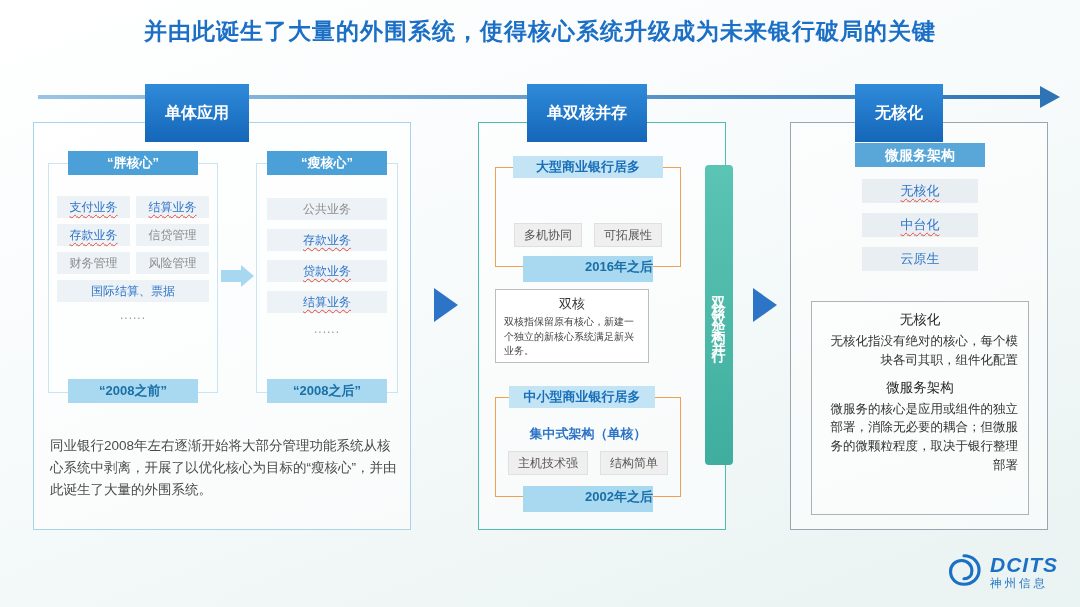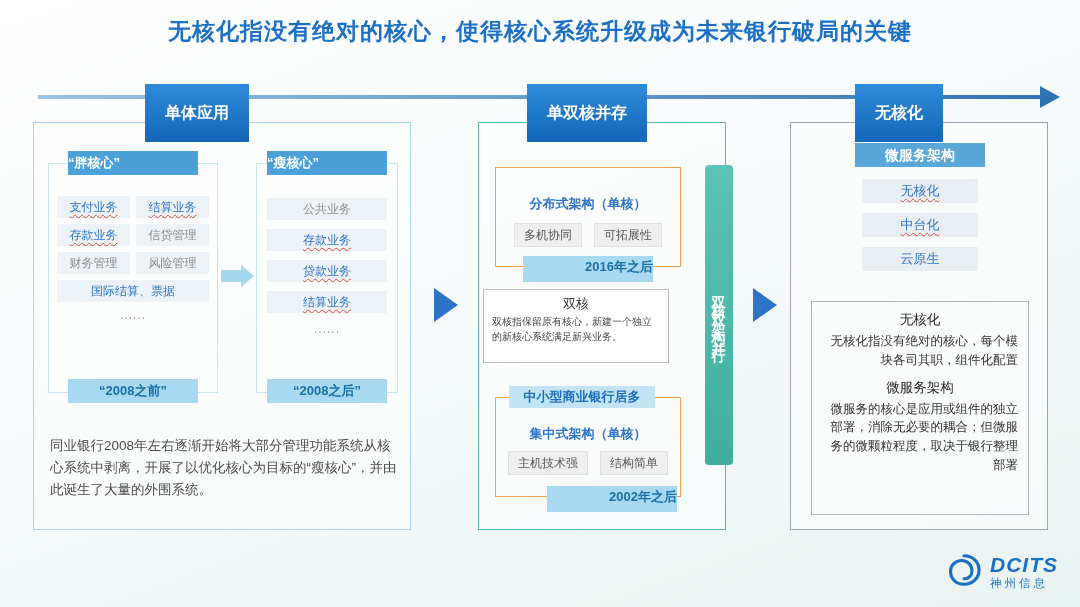--- a/index.html
+++ b/index.html
@@ -23,21 +23,21 @@
   .panel{position:absolute;top:122px;height:408px;background:rgba(255,255,255,0.55);box-sizing:border-box;}
   .panel1{left:33px;width:378px;border:1px solid #A8D3EA;}
   .panel2{left:478px;width:248px;border:1px solid #4FBCAD;}
   .panel3{left:790px;width:258px;border:1px solid #9AA6AF;}
 
   
   .core-col{position:absolute;border:1px solid #C9E5F4;box-sizing:border-box;background:rgba(255,255,255,0.4);}
   .fat-col{left:14px;top:40px;width:170px;height:230px;}
   .thin-col{left:222px;top:40px;width:142px;height:230px;}
   .core-header{position:absolute;top:28px;height:24px;line-height:24px;background:#4BA0D8;color:#fff;
-    font-size:13px;font-weight:bold;text-align:left;z-index:3;}
+    font-size:13px;font-weight:bold;text-align:center;z-index:3;}
   .fat-header{left:34px;width:130px;}
   .thin-header{left:233px;width:120px;}
   .fat-grid{display:flex;flex-wrap:wrap;gap:6px;padding:32px 8px 0;justify-content:space-between;}
   .chip{height:22px;line-height:22px;text-align:center;font-size:12px;background:#EDF2F7;box-sizing:border-box;}
   .chip.half{width:73px;}
   .chip.full{width:100%;}
   .chip.blue{color:#2E74C6;}
   .chip.gray{color:#8C8C8C;}
   .wavy{text-decoration:underline wavy #E04B3A;text-decoration-thickness:1px;text-underline-offset:3px;}
   .dots{width:100%;text-align:center;color:#999;font-size:12px;letter-spacing:1px;}
@@ -60,22 +60,22 @@
   .small-header{left:30px;top:263px;width:146px;}
   .arch-label{position:absolute;left:16px;width:186px;text-align:center;color:#2E74C6;font-weight:bold;font-size:13px;}
   .large-arch{top:72px;} .small-arch{top:302px;}
   .feature-row{position:absolute;left:16px;width:186px;display:flex;justify-content:center;gap:12px;}
   .large-features{top:100px;} .small-features{top:328px;}
   .feature{padding:0 9px;height:22px;line-height:22px;background:#EFEFEF;border:1px solid #E0E0E0;
     font-size:12px;color:#555;}
   .period{position:absolute;height:26px;line-height:22px;background:#A9D9F0;color:#1A6FA8;font-weight:bold;
     font-size:13px;text-align:right;z-index:3;}
   .large-period{left:44px;top:133px;width:130px;}
-  .small-period{left:44px;top:363px;width:130px;margin-left:24px;}
-  .dual-box{position:absolute;left:4px;top:166px;width:186px;height:74px;border:1px solid #BDBDBD;
+  .small-period{left:44px;top:363px;width:130px;}
+  .dual-box{position:absolute;left:16px;top:166px;width:154px;height:74px;border:1px solid #BDBDBD;
     background:#fff;box-sizing:border-box;}
   .dual-title{text-align:center;font-size:13px;color:#333;margin-top:5px;}
   .dual-text{font-size:10px;color:#444;padding:2px 8px 0;line-height:1.45;}
 
   .v-bar{position:absolute;left:705px;top:165px;width:28px;height:300px;z-index:4;
     background:linear-gradient(180deg,#5BC4B4,#3FAE9E);border-radius:4px;color:#fff;
     font-size:14px;font-weight:bold;writing-mode:vertical-rl;text-orientation:upright;
     display:flex;align-items:center;justify-content:center;letter-spacing:9px;}
 
   .flow-arrow{position:absolute;width:0;height:0;
@@ -98,21 +98,21 @@
   .logo{position:absolute;right:22px;bottom:14px;display:flex;align-items:center;gap:7px;}
   .logo-text{display:flex;flex-direction:column;line-height:1;}
   .logo-brand{font-size:21px;font-weight:bold;font-style:italic;color:#1B6FC5;letter-spacing:1px;}
   .logo-company{font-size:11.5px;color:#1B6FC5;letter-spacing:3px;margin-top:3px;}
 </style>
 </head>
 <body>
 
 <div class="slide">
 
-  <div class="title">无核化指没有绝对的核心，使得核心系统升级成为未来银行破局的关键</div>
+  <div class="title">并由此诞生了大量的外围系统，使得核心系统升级成为未来银行破局的关键</div>
 
   <div class="timeline-line"></div>
   <div class="timeline-arrowhead"></div>
   <div class="stage stage1">单体应用</div>
   <div class="stage stage2">单双核并存</div>
   <div class="stage stage3">无核化</div>
 
   <div class="panel panel1">
     <div class="core-header fat-header">“胖核心”</div>
     <div class="core-col fat-col">
@@ -142,22 +142,22 @@
       </div>
     </div>
     <div class="core-footer thin-footer">“2008之后”</div>
 
     <div class="caption">同业银行2008年左右逐渐开始将大部分管理功能系统从核心系统中剥离，开展了以优化核心为目标的“瘦核心”，并由此诞生了大量的外围系统。</div>
   </div>
 
   <div class="flow-arrow flow-arrow-1"></div>
 
   <div class="panel panel2">
+    <div class="sub-header large-header">大型商业银行居多</div>
     <div class="orange-box large-box"></div>
-    <div class="arch-label large-arch">分布式架构（单核）</div>
     <div class="feature-row large-features">
       <div class="feature">多机协同</div>
       <div class="feature">可拓展性</div>
     </div>
     <div class="period large-period">2016年之后</div>
 
     <div class="dual-box">
       <div class="dual-title">双核</div>
       <div class="dual-text">双核指保留原有核心，新建一个独立的新核心系统满足新兴业务。</div>
     </div>

